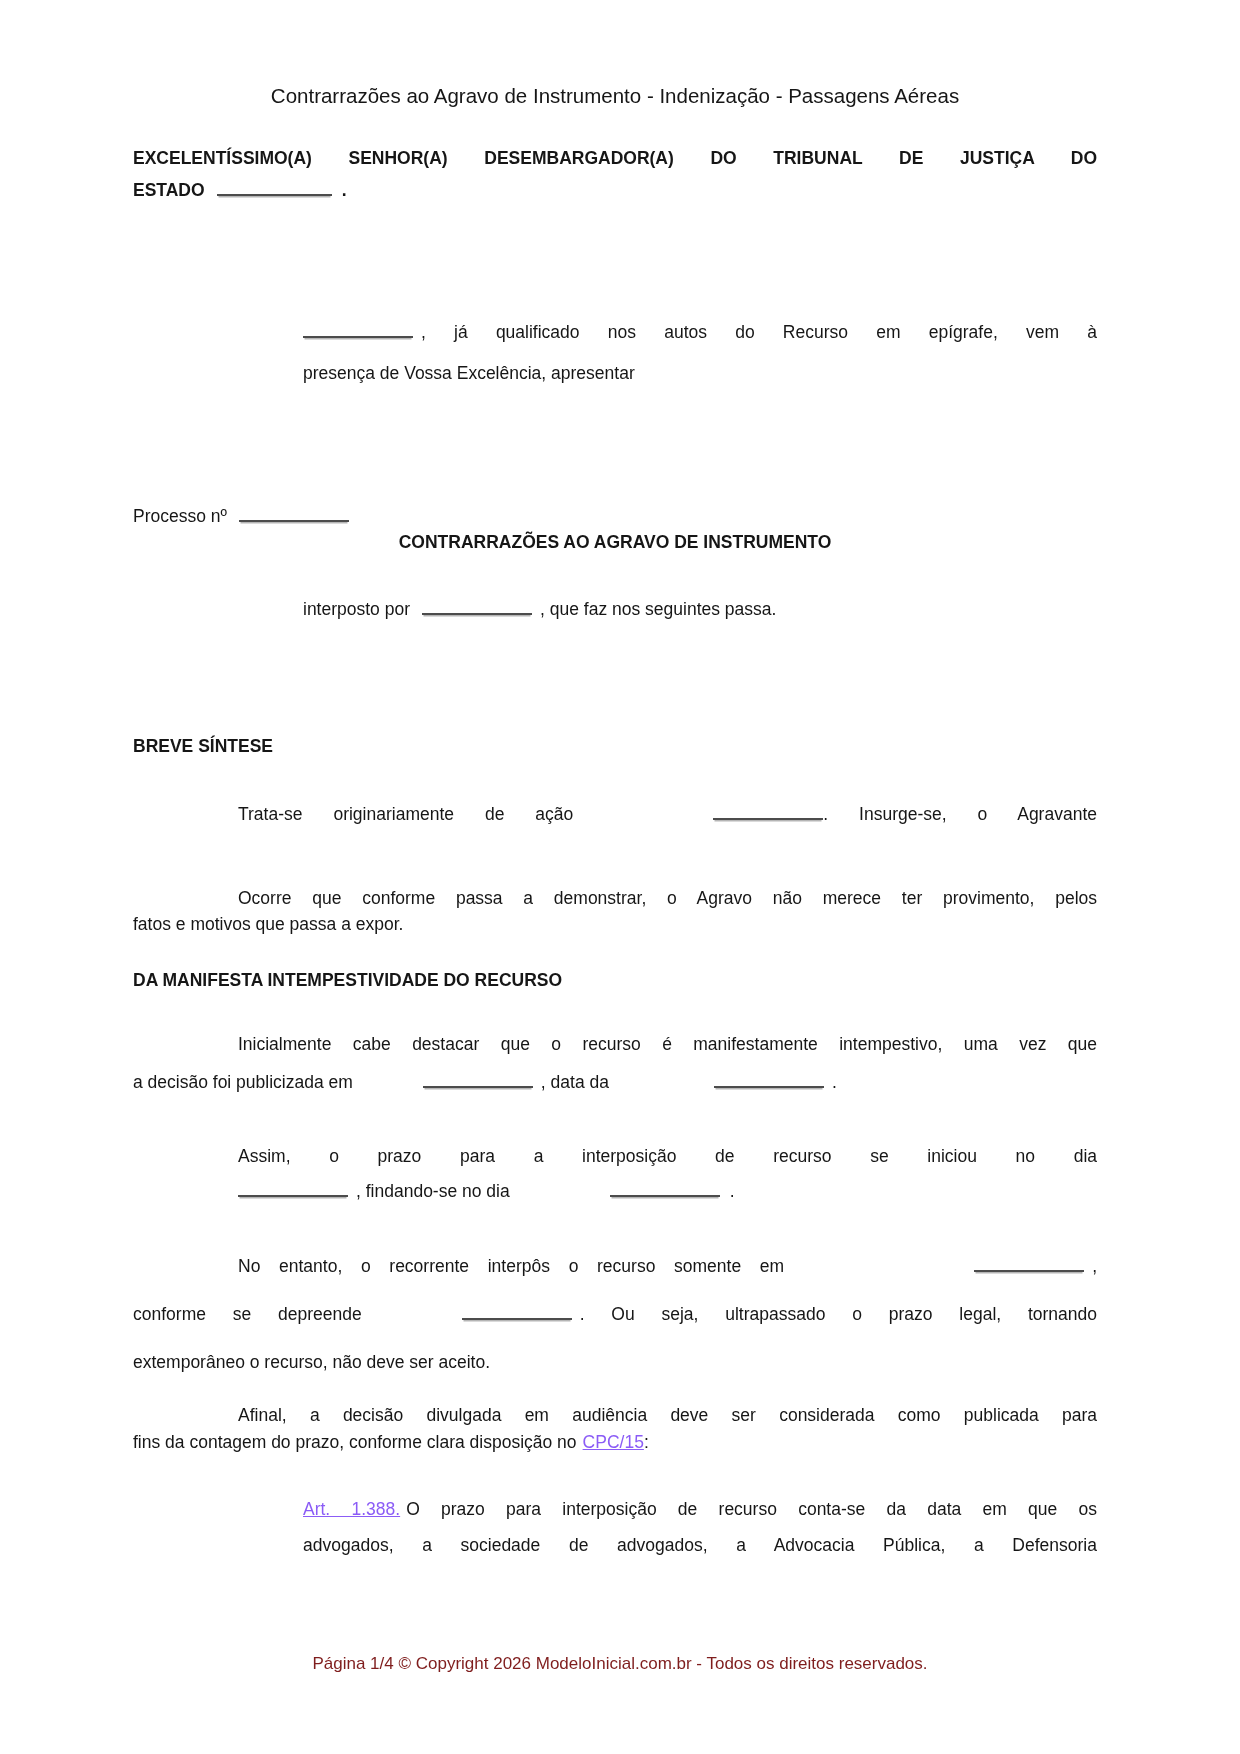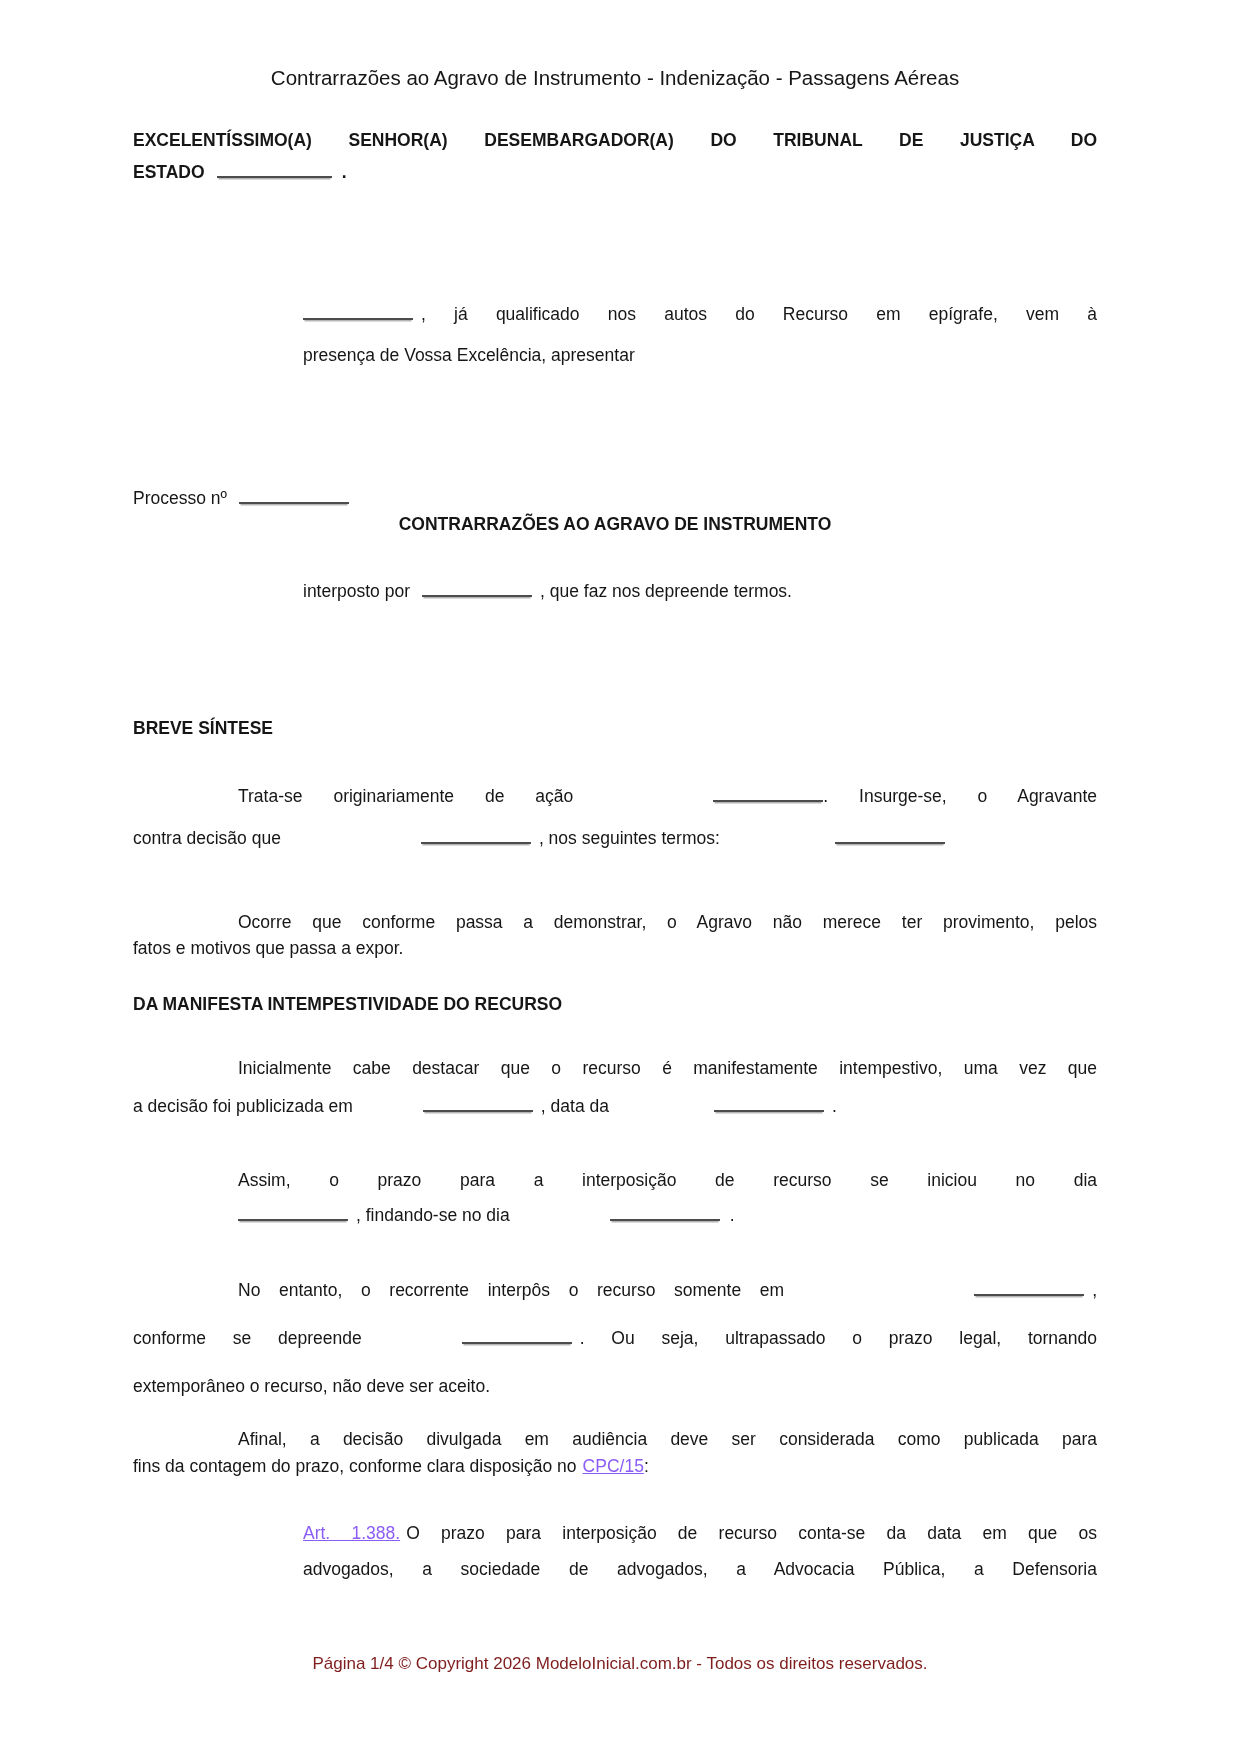--- a/index.html
+++ b/index.html
@@ -4,21 +4,21 @@
 <style>
   html,body{margin:0;padding:0;}
   body{
     width:1240px;height:1754px;position:relative;
     background:#ffffff;color:#161616;
     font-family:"Liberation Sans","DejaVu Sans",sans-serif;
     font-size:17.5px;line-height:1.5;
     -webkit-font-smoothing:antialiased;
     overflow:hidden;
   }
-  .sheet{box-sizing:border-box;width:1240px;height:1477px;padding:65px 143px 0 133px;position:relative;}
+  .sheet{box-sizing:border-box;width:1240px;height:1477px;padding:83px 143px 0 133px;position:relative;}
   .doc-title{font-size:20.5px;line-height:26px;text-align:center;white-space:nowrap;}
   .p{margin:0;}
   .line{line-height:inherit;white-space:nowrap;}
   .stretch{text-align:justify;text-align-last:justify;white-space:normal;}
   .vocative{margin-top:33px;font-weight:bold;line-height:32px;}
   .processo{margin-top:109px;line-height:26px;}
   .qualificado{margin-top:106px;margin-left:170px;line-height:41px;}
   .h-center{text-align:center;font-weight:bold;line-height:26px;}
   .interposto{margin-top:41px;margin-left:170px;line-height:26px;}
   .h-left{font-weight:bold;line-height:26px;}
@@ -67,28 +67,27 @@
     <div class="line" data-name="qualification-line-2"><span data-name="qualification-text-2">presença de Vossa Excelência, apresentar</span></div>
   </div>
 
   <div class="p processo" data-name="process-number-line">
     <span data-name="process-number-label">Processo nº</span><span class="blank ml12" data-name="blank-process-number-field"></span>
   </div>
 
   <div class="p h-center" data-name="main-heading">CONTRARRAZÕES AO AGRAVO DE INSTRUMENTO</div>
 
   <div class="p interposto" data-name="interposto-paragraph">
-    <span data-name="interposto-text-1">interposto por</span><span class="blank ml12 mr8" data-name="blank-agravante-name-field"></span><span data-name="interposto-text-2">, que faz nos depreende termos.</span>
+    <span data-name="interposto-text-1">interposto por</span><span class="blank ml12 mr8" data-name="blank-agravante-name-field"></span><span data-name="interposto-text-2">, que faz nos seguintes passa.</span>
   </div>
 
   <div class="p h-left h-breve" data-name="section-heading-breve-sintese">BREVE SÍNTESE</div>
 
   <div class="p tratase" data-name="breve-sintese-paragraph-1">
     <div class="line stretch" data-name="tratase-line-1"><span class="indent" data-name="first-line-indent"></span><span data-name="tratase-text-1">Trata-se originariamente de ação</span><span class="blank ml140 mr0" data-name="blank-tipo-acao-field"></span><span data-name="tratase-text-2">. Insurge-se, o Agravante</span></div>
-    <div class="line" data-name="tratase-line-2"><span data-name="tratase-text-3">contra decisão que</span><span class="blank ml140 mr8" data-name="blank-decisao-field"></span><span data-name="tratase-text-4">, nos seguintes termos:</span><span class="blank ml115" data-name="blank-termos-field"></span></div>
   </div>
 
   <div class="p ocorre" data-name="breve-sintese-paragraph-2">
     <div class="line stretch" data-name="ocorre-line-1"><span class="indent" data-name="first-line-indent"></span><span data-name="ocorre-text-1">Ocorre que conforme passa a demonstrar, o Agravo não merece ter provimento, pelos</span></div>
     <div class="line" data-name="ocorre-line-2"><span data-name="ocorre-text-2">fatos e motivos que passa a expor.</span></div>
   </div>
 
   <div class="p h-left h-manifesta" data-name="section-heading-intempestividade">DA MANIFESTA INTEMPESTIVIDADE DO RECURSO</div>
 
   <div class="p inicialmente" data-name="intempestividade-paragraph-1">

